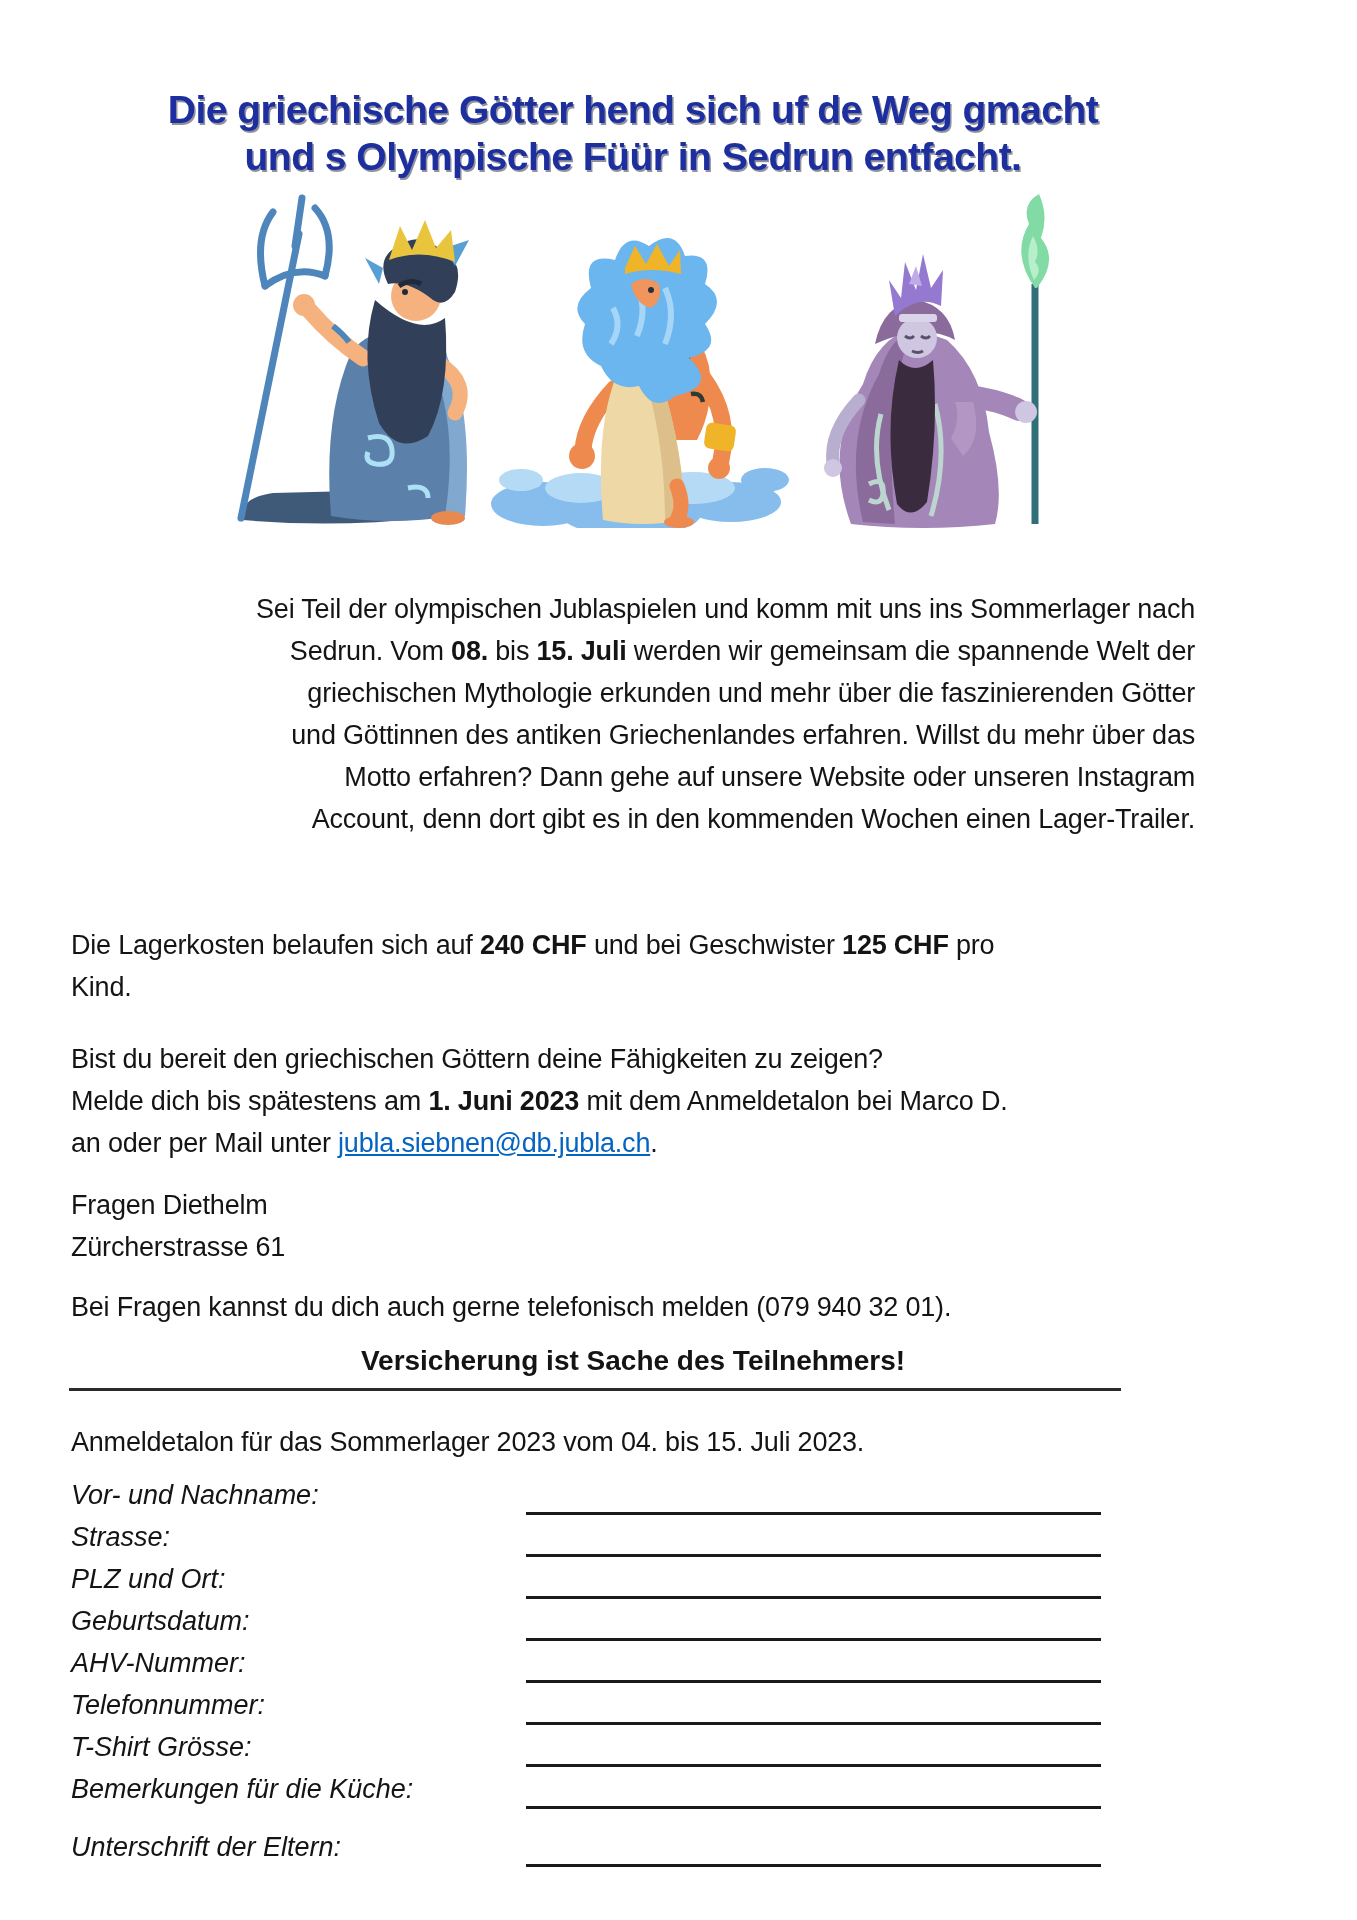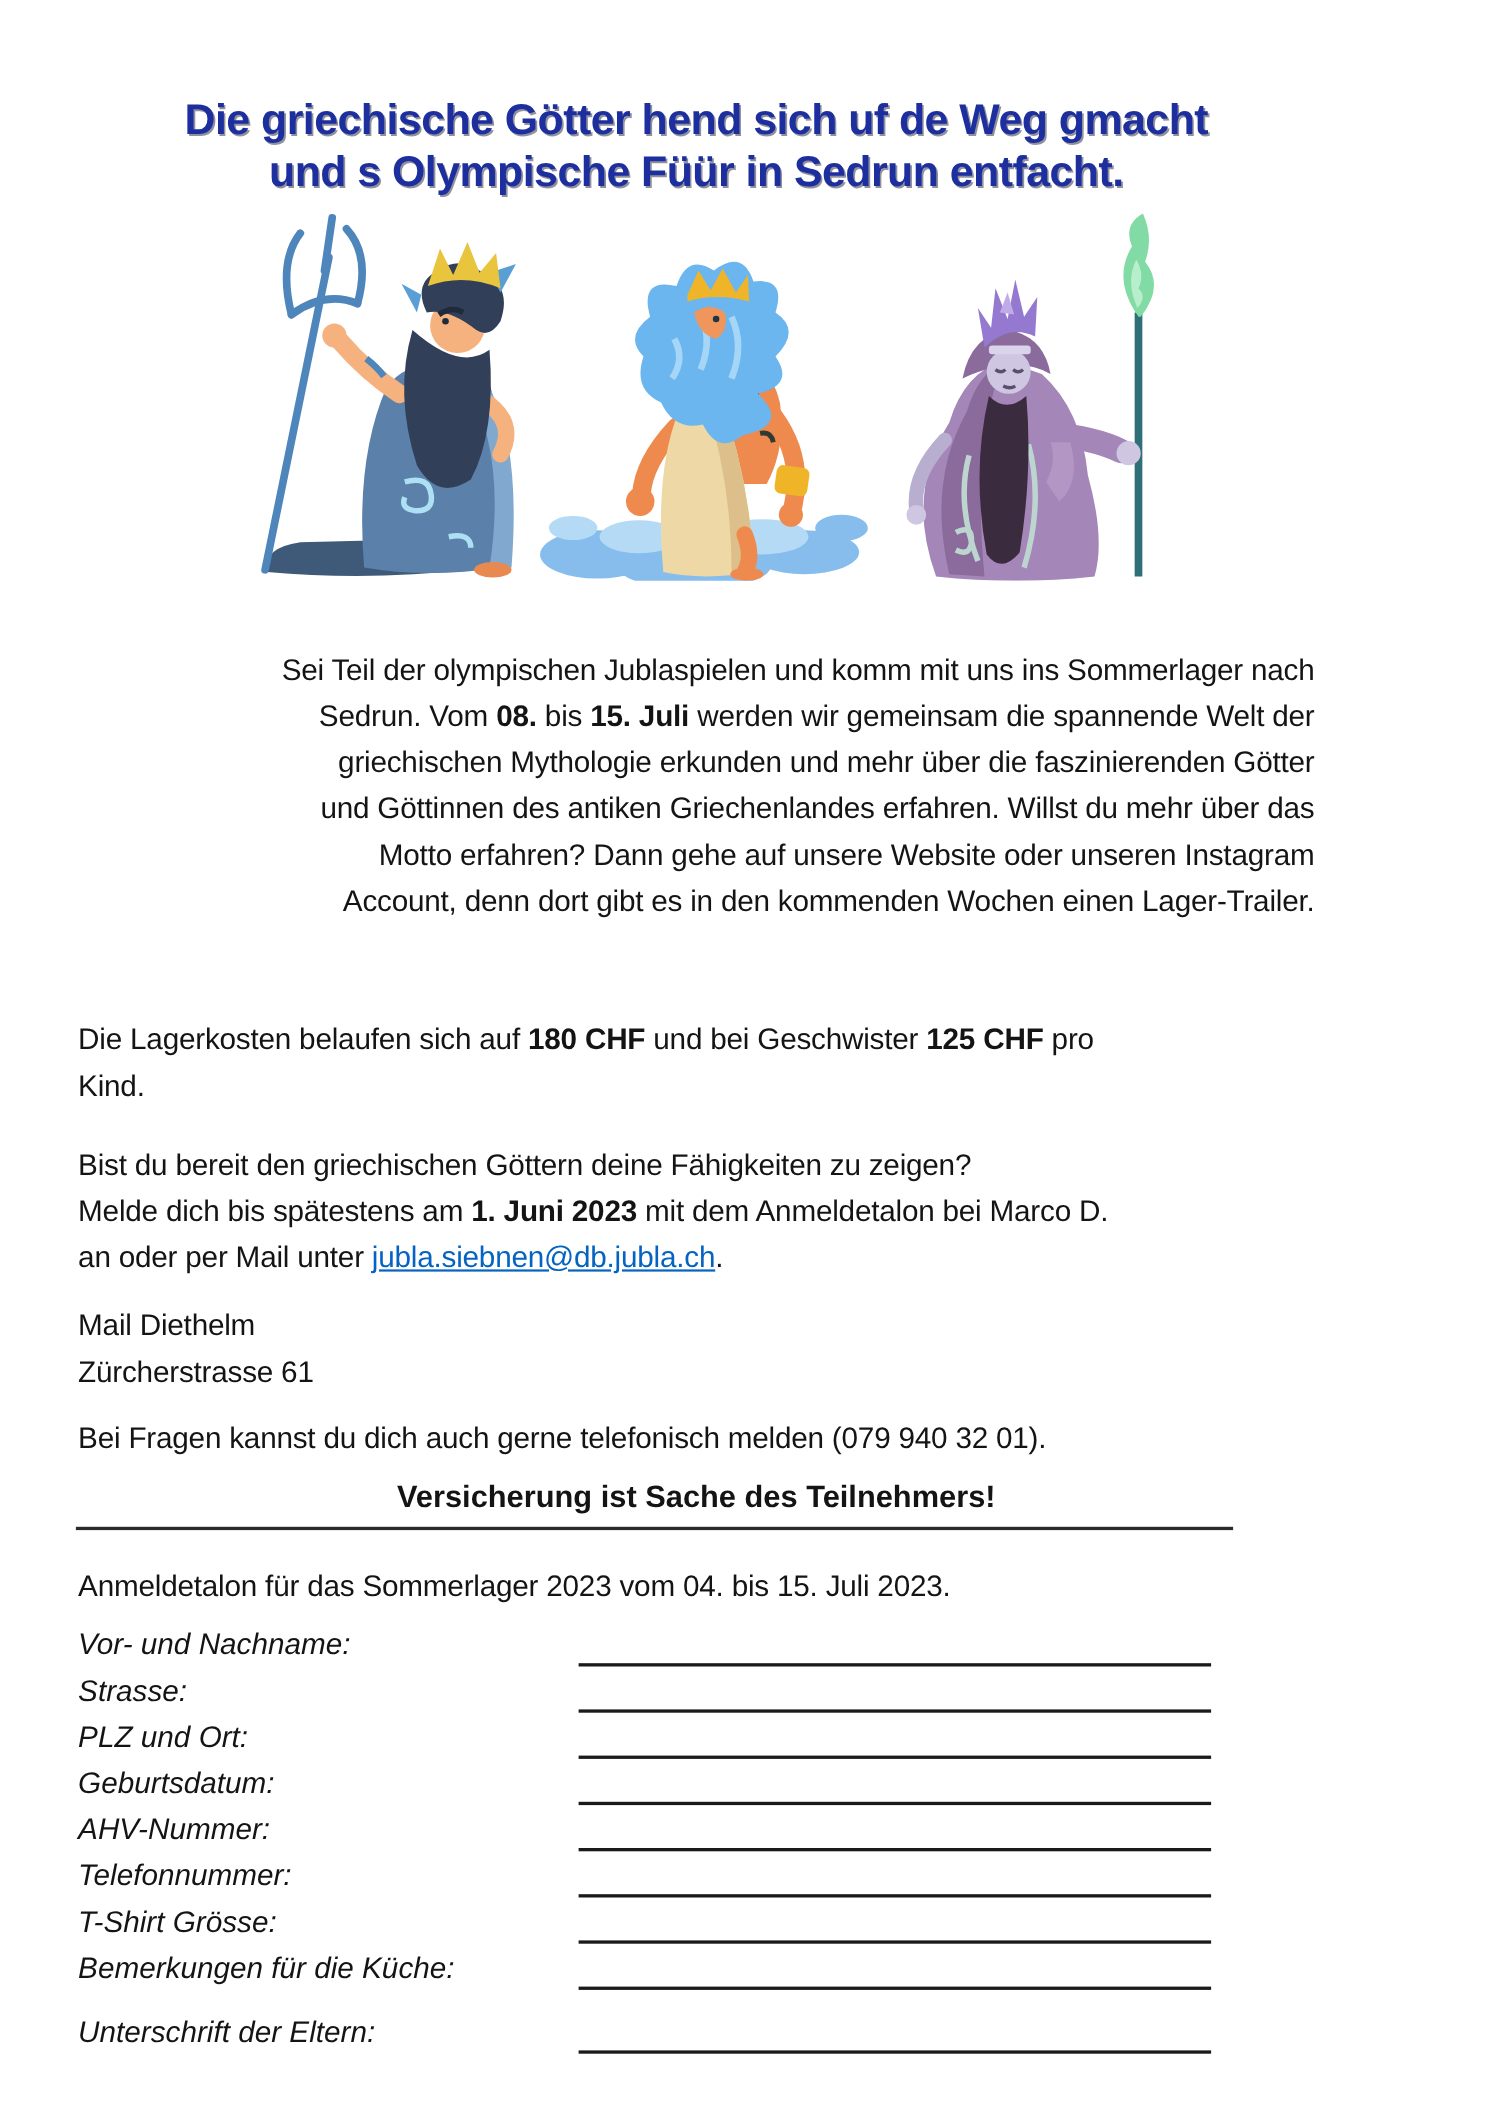--- a/index.html
+++ b/index.html
@@ -182,32 +182,32 @@
   <div class="body-text intro">
     <span class="line"><span>Sei Teil der olympischen Jublaspielen und komm mit uns ins Sommerlager nach</span></span>
     <span class="line"><span>Sedrun. Vom </span><span class="b">08.</span><span> bis </span><span class="b">15. Juli</span><span> werden wir gemeinsam die spannende Welt der</span></span>
     <span class="line"><span>griechischen Mythologie erkunden und mehr über die faszinierenden Götter</span></span>
     <span class="line"><span>und Göttinnen des antiken Griechenlandes erfahren. Willst du mehr über das</span></span>
     <span class="line"><span>Motto erfahren? Dann gehe auf unsere Website oder unseren Instagram</span></span>
     <span class="line"><span>Account, denn dort gibt es in den kommenden Wochen einen Lager-Trailer.</span></span>
   </div>
 
   <div class="body-text costs">
-    <span class="line"><span>Die Lagerkosten belaufen sich auf </span><span class="b">180 CHF</span><span> und bei Geschwister </span><span class="b">125 CHF</span><span> pro</span></span>
+    <span class="line"><span>Die Lagerkosten belaufen sich auf </span><span class="b">240 CHF</span><span> und bei Geschwister </span><span class="b">125 CHF</span><span> pro</span></span>
     <span class="line"><span>Kind.</span></span>
   </div>
 
   <div class="body-text signup">
     <span class="line"><span>Bist du bereit den griechischen Göttern deine Fähigkeiten zu zeigen?</span></span>
     <span class="line"><span>Melde dich bis spätestens am </span><span class="b">1. Juni 2023</span><span> mit dem Anmeldetalon bei Marco D.</span></span>
     <span class="line"><span>an oder per Mail unter </span><a href="#" class="link">jubla.siebnen@db.jubla.ch</a><span>.</span></span>
   </div>
 
   <div class="body-text contact">
-    <span class="line">Mail Diethelm</span>
+    <span class="line">Fragen Diethelm</span>
     <span class="line">Zürcherstrasse 61</span>
   </div>
 
   <div class="body-text phone">Bei Fragen kannst du dich auch gerne telefonisch melden (079 940 32 01).</div>
 
   <div class="insurance">Versicherung ist Sache des Teilnehmers!</div>
   <hr class="divider">
 
   <div class="body-text talon">Anmeldetalon für das Sommerlager 2023 vom 04. bis 15. Juli 2023.</div>
 

